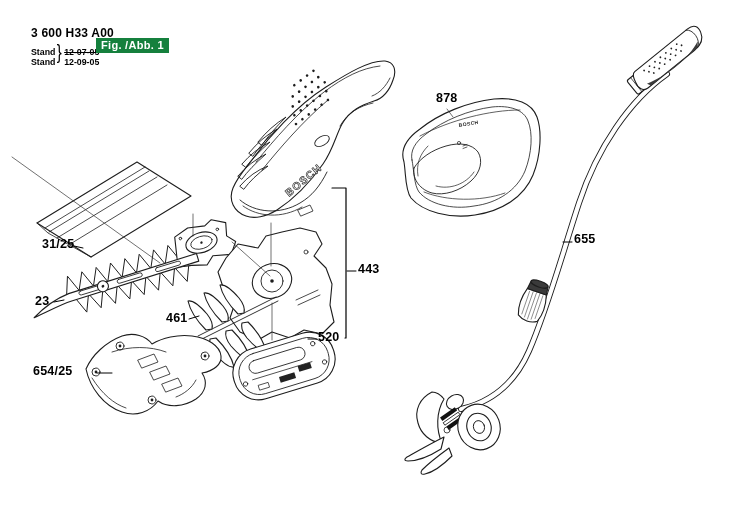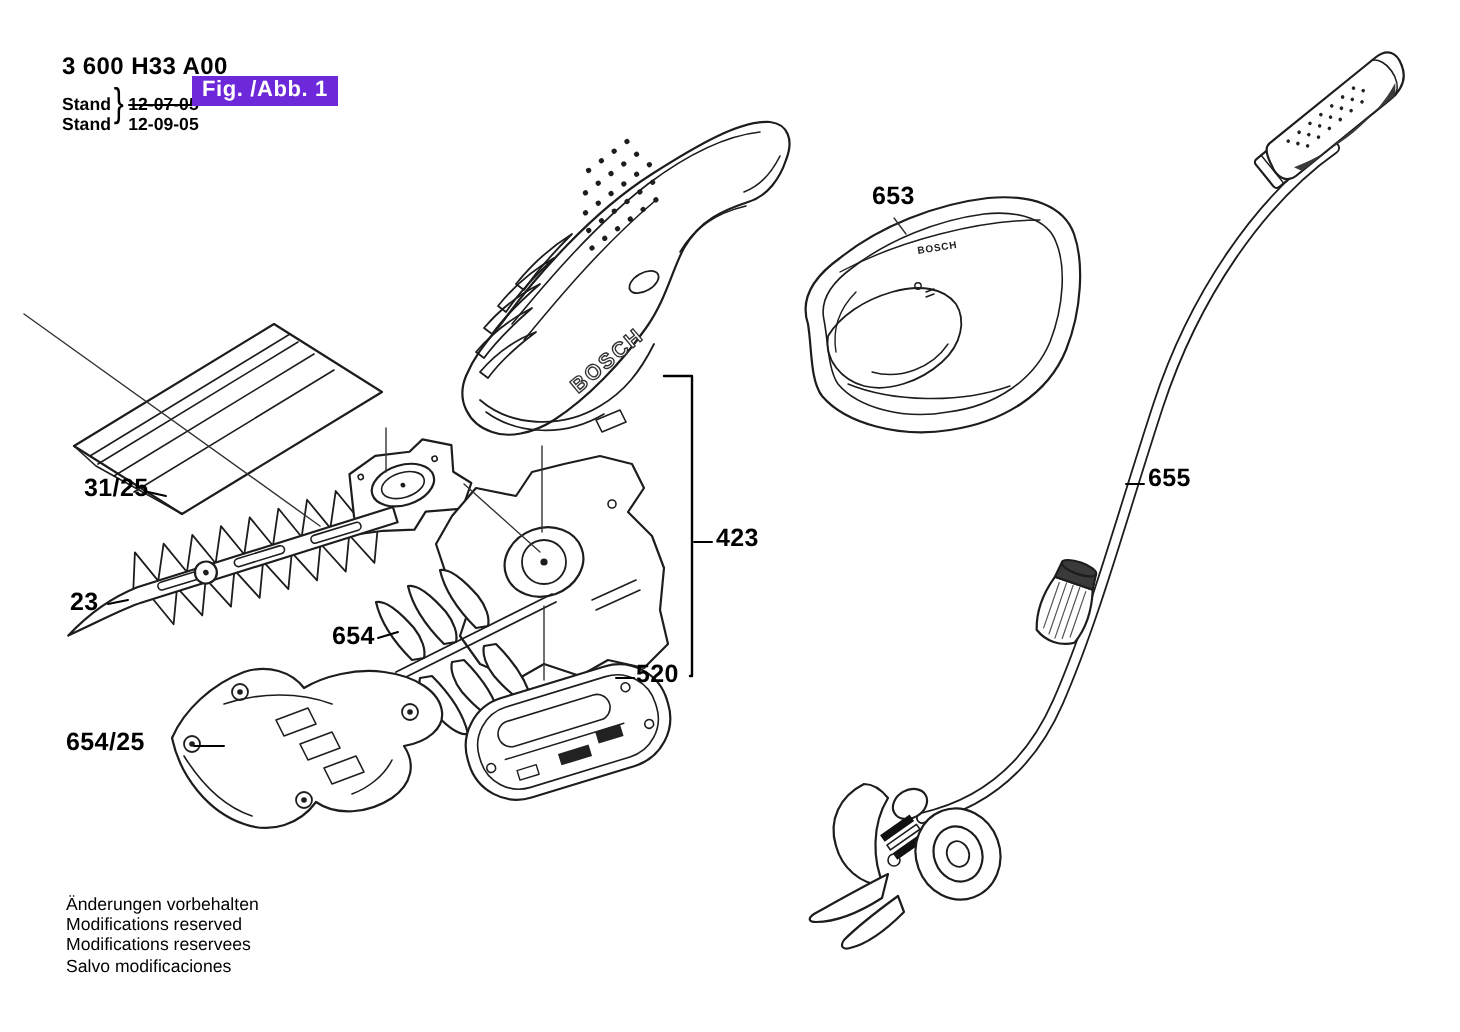--- a/index.html
+++ b/index.html
@@ -4,21 +4,21 @@
 <style>
   html,body{margin:0;padding:0;background:#fff;}
   .canvas{position:relative;width:730px;height:516px;background:#fff;overflow:hidden;
           font-family:"Liberation Sans",sans-serif;color:#000;}
   svg{position:absolute;left:0;top:0;}
   .pn{position:absolute;left:31px;top:26px;font-size:12px;font-weight:bold;letter-spacing:.2px;}
   .rev{position:absolute;left:31px;top:36px;display:flex;align-items:center;}
   .rev-labels,.rev-dates{font-size:8.8px;font-weight:bold;line-height:10px;white-space:nowrap;margin-top:11px;}
   .brace{font-size:20px;font-weight:400;line-height:20px;transform:scaleX(.75);margin:0 1px 0 1px;}
   .struck{text-decoration:line-through;}
-  .figbox{position:absolute;left:96px;top:38px;background:#6d28d9;color:#fff;font-size:11px;
+  .figbox{position:absolute;left:96px;top:38px;background:#15803d;color:#fff;font-size:11px;
           font-weight:bold;padding:1px 5px 2px 5px;letter-spacing:.3px;}
   .part-label{position:absolute;font-weight:bold;font-size:12.5px;letter-spacing:.2px;white-space:nowrap;}
   .footer{position:absolute;left:33px;top:447px;font-size:8.8px;line-height:10.2px;}
   .footer div{white-space:nowrap;}
 </style>
 </head>
 <body>
 
 <div class="canvas">
 
@@ -253,29 +253,23 @@
     </div>
     <div class="brace">}</div>
     <div class="rev-dates">
       <div><span class="struck">12-07-05</span></div>
       <div>12-09-05</div>
     </div>
   </div>
 
   <div class="figbox">Fig. /Abb. 1</div>
 
-  <div class="part-label" style="left:436px;top:91px">653</div>
+  <div class="part-label" style="left:436px;top:91px">878</div>
   <div class="part-label" style="left:574px;top:232px">655</div>
-  <div class="part-label" style="left:358px;top:262px">423</div>
+  <div class="part-label" style="left:358px;top:262px">443</div>
   <div class="part-label" style="left:318px;top:330px">520</div>
-  <div class="part-label" style="left:166px;top:311px">654</div>
+  <div class="part-label" style="left:166px;top:311px">461</div>
   <div class="part-label" style="left:42px;top:237px">31/25</div>
   <div class="part-label" style="left:35px;top:294px">23</div>
   <div class="part-label" style="left:33px;top:364px">654/25</div>
 
-  <div class="footer">
-    <div>Änderungen vorbehalten</div>
-    <div>Modifications reserved</div>
-    <div>Modifications reservees</div>
-    <div>Salvo modificaciones</div>
-  </div>
 
 </div>
 
 </body></html>

